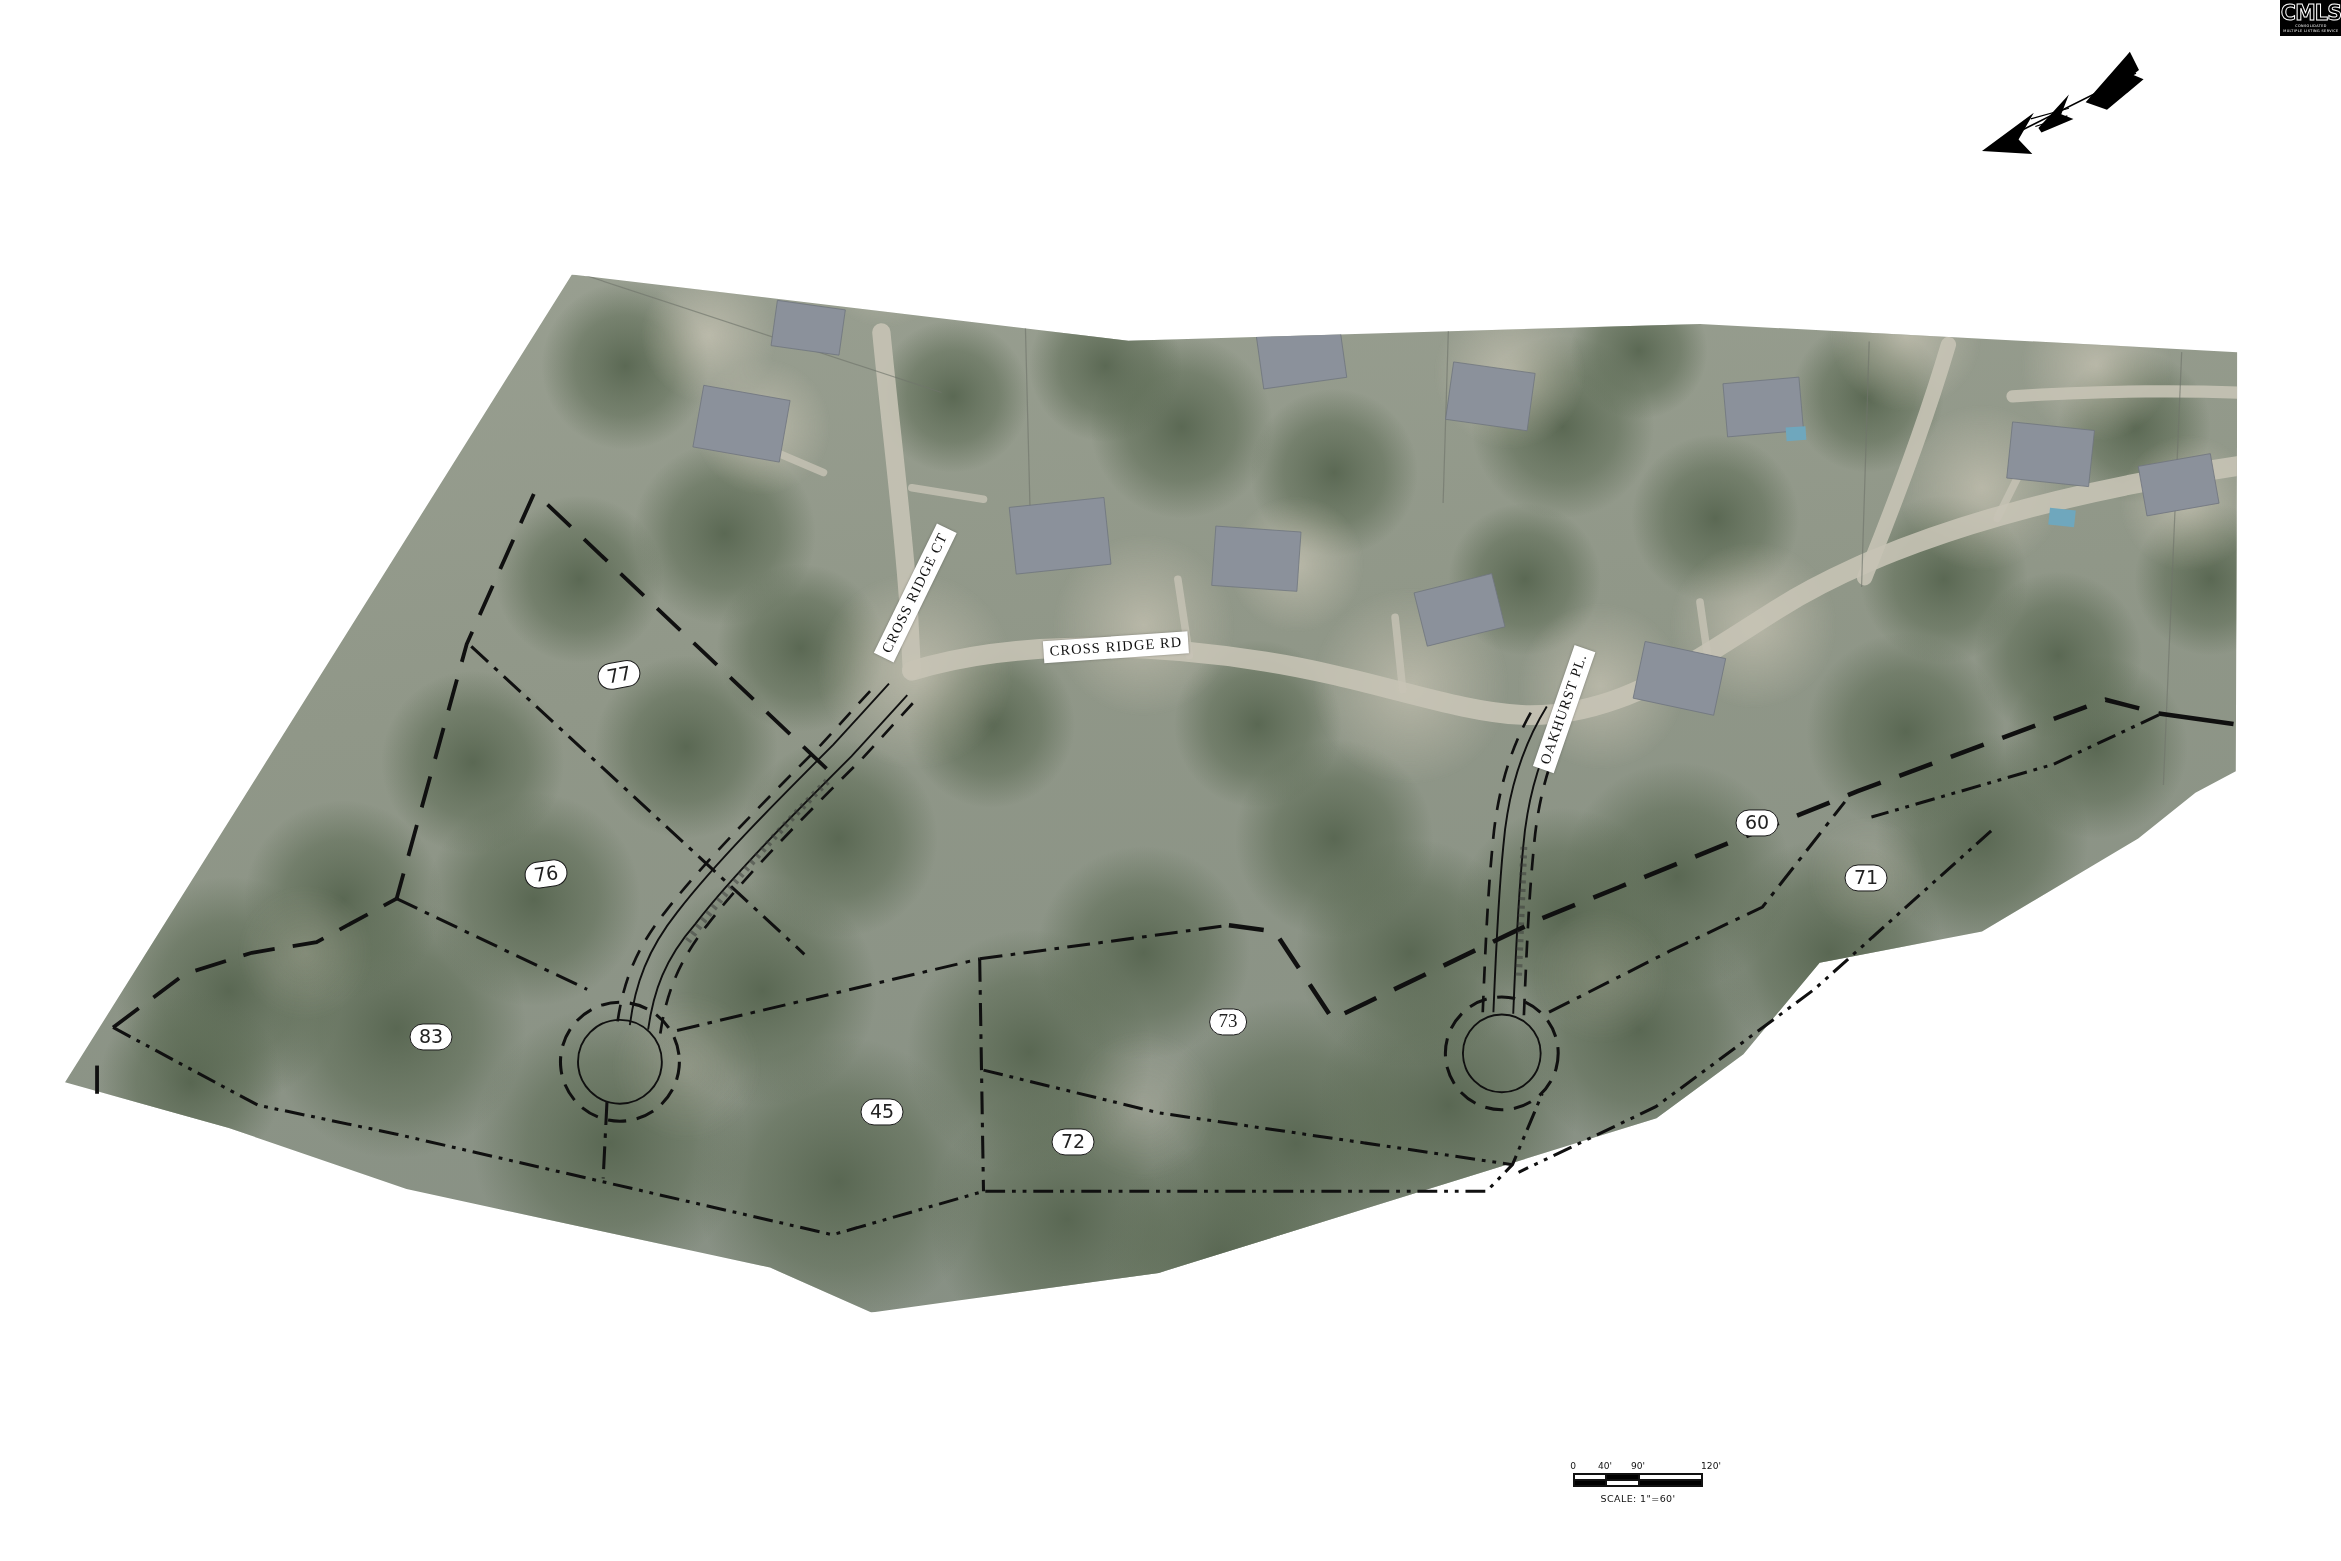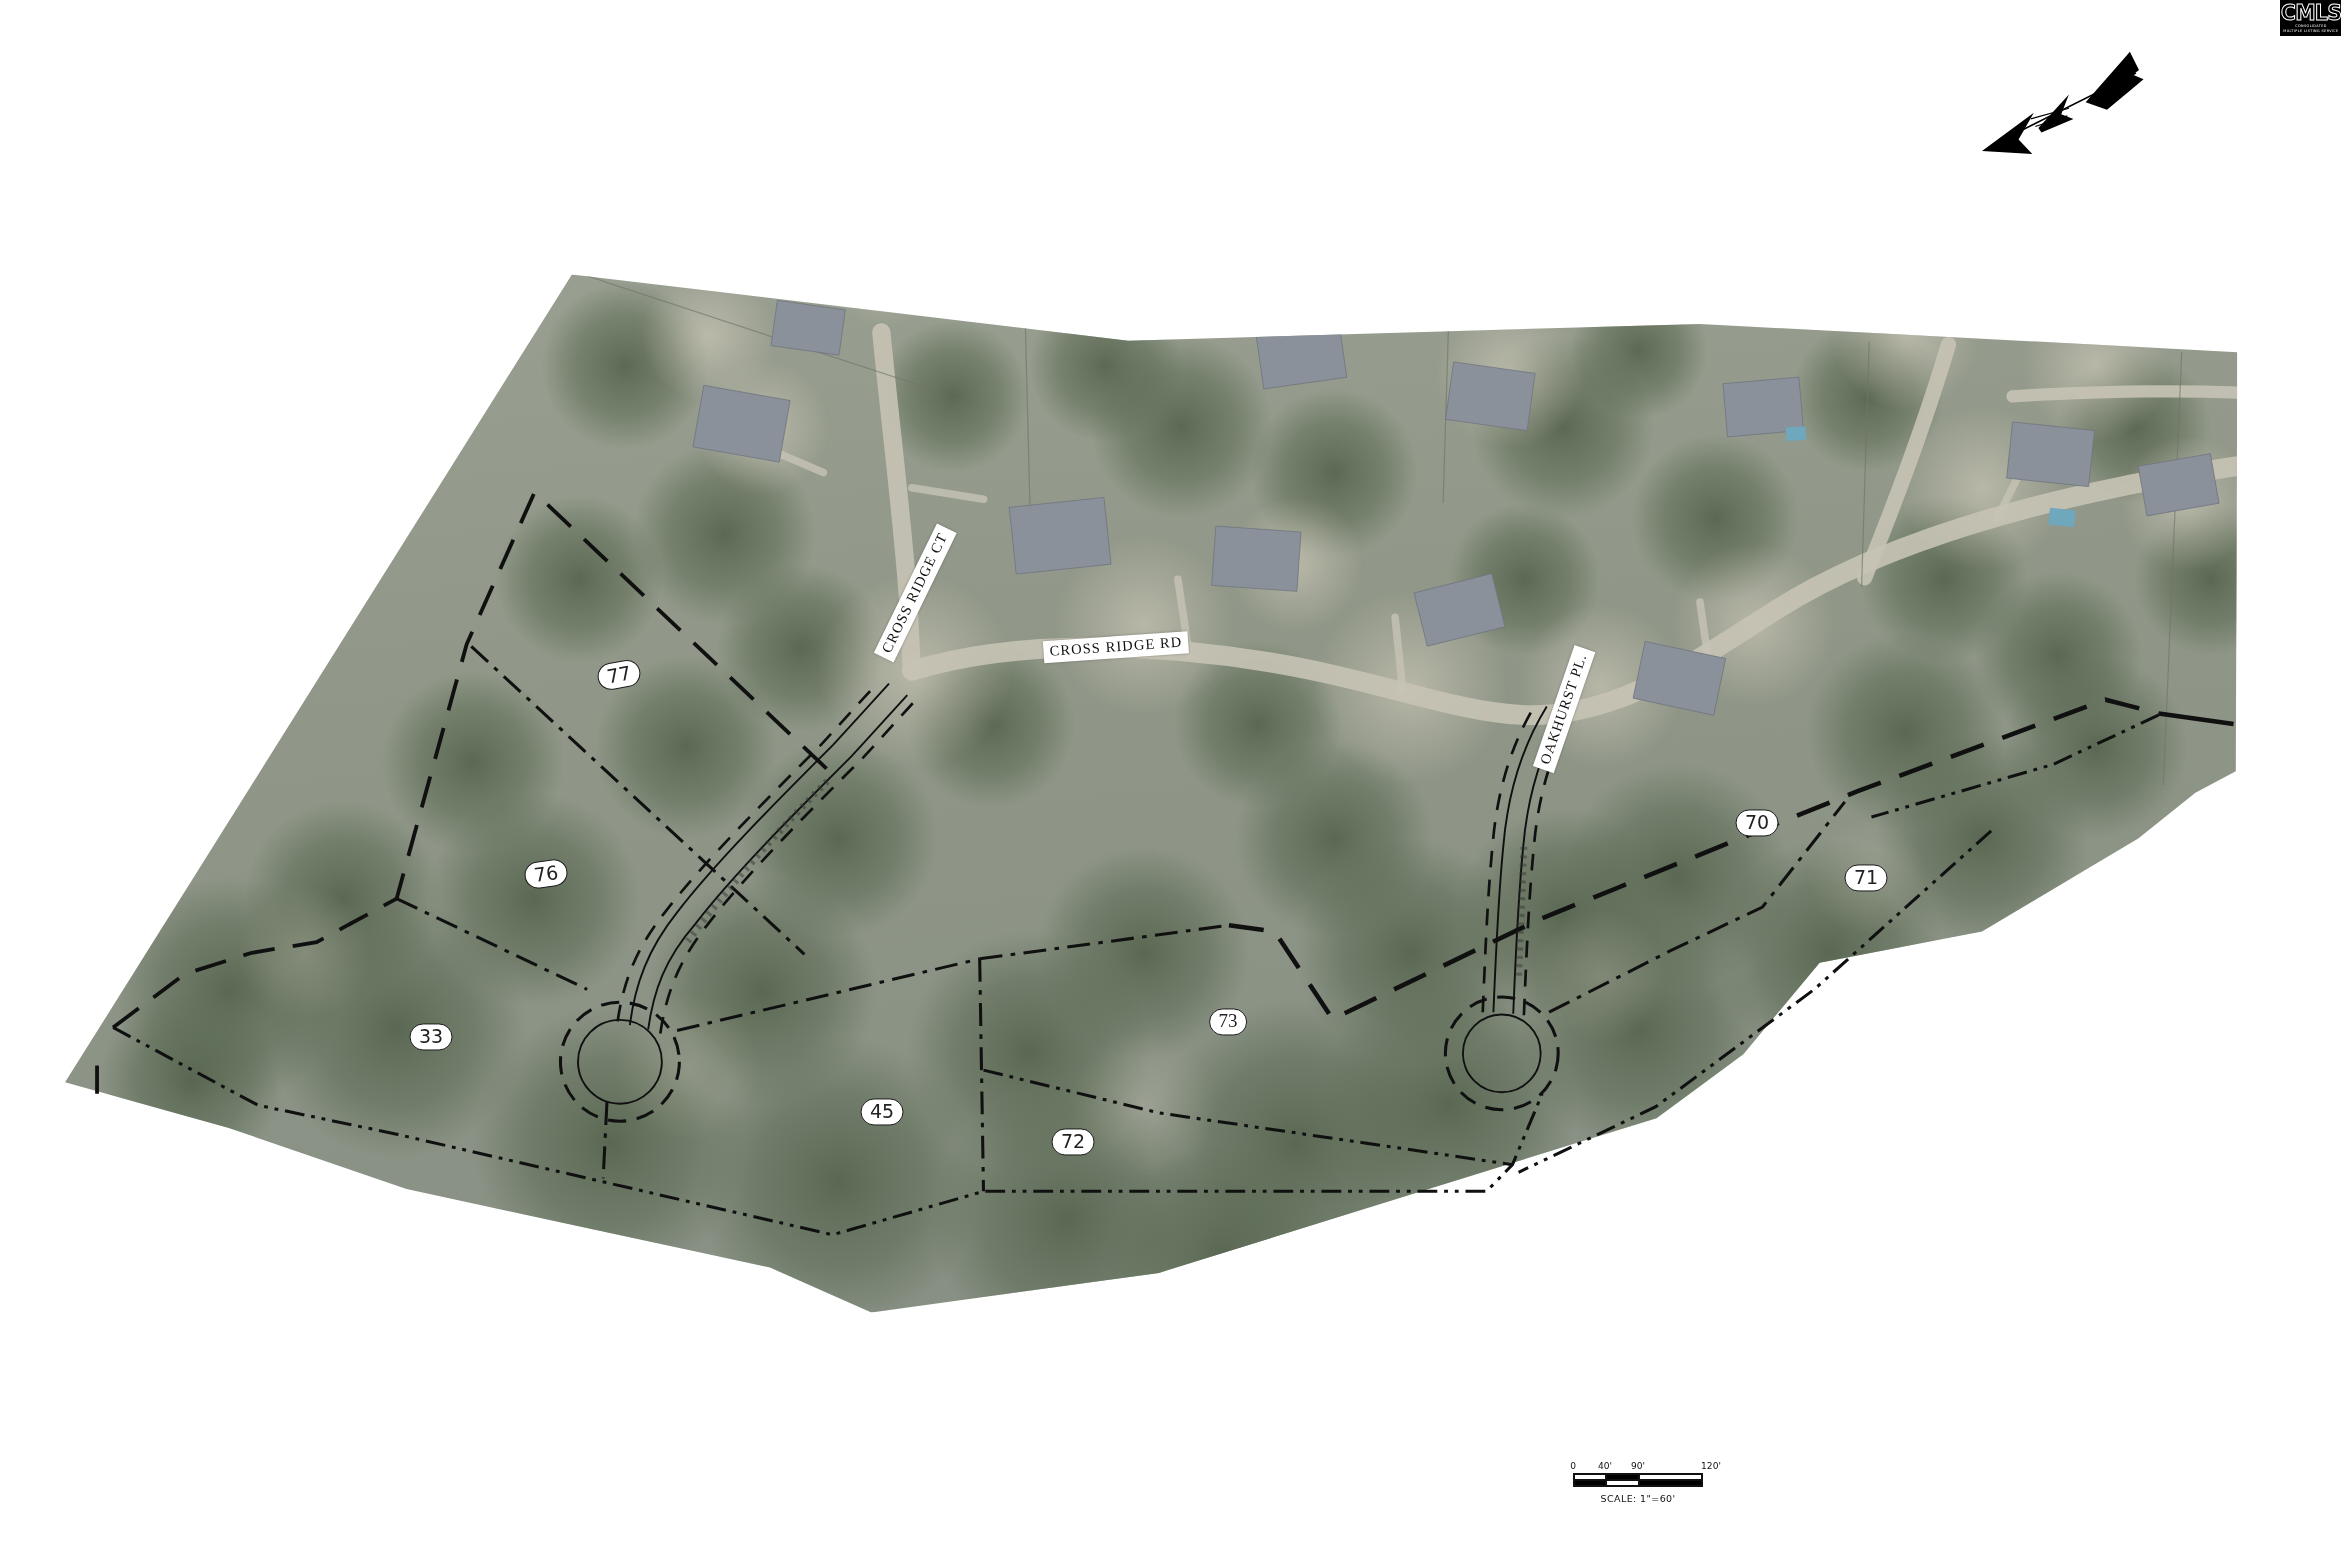--- a/index.html
+++ b/index.html
@@ -222,26 +222,26 @@
       <path d="M2664,156 L2714,142 M2670,166 L2712,152" stroke="#000" stroke-width="1.5" fill="none"></path>
     </g>
   </svg>
 
   <div>
       <div class="road-label" style="left: 915px; top: 593px; transform: translate(-50%, -50%) rotate(-64deg);">CROSS RIDGE CT</div>
       <div class="road-label" style="left: 1116px; top: 647px; transform: translate(-50%, -50%) rotate(-4deg);">CROSS RIDGE RD</div>
       <div class="road-label" style="left: 1564px; top: 709px; transform: translate(-50%, -50%) rotate(-71deg);">OAKHURST PL.</div>
     </div>
   <div>
-      <div class="lot-pill" style="left: 1757px; top: 823px; transform: translate(-50%, -50%) rotate(0deg);">70</div>
+      <div class="lot-pill" style="left: 1757px; top: 823px; transform: translate(-50%, -50%) rotate(0deg);">60</div>
       <div class="lot-pill" style="left: 1866px; top: 878px; transform: translate(-50%, -50%) rotate(0deg); text-align: right;">71</div>
       <div class="lot-pill" style="left: 1073px; top: 1142px; transform: translate(-50%, -50%) rotate(0deg); text-align: right;">72</div>
       <div class="lot-pill" style="left: 1228px; top: 1022px; transform: translate(-50%, -50%) rotate(0deg); font-family: Liberation Serif, serif;">73</div>
       <div class="lot-pill" style="left: 882px; top: 1112px; transform: translate(-50%, -50%) rotate(0deg);">45</div>
-      <div class="lot-pill" style="left: 431px; top: 1037px; transform: translate(-50%, -50%) rotate(0deg);">33</div>
+      <div class="lot-pill" style="left: 431px; top: 1037px; transform: translate(-50%, -50%) rotate(0deg);">83</div>
       <div class="lot-pill" style="left: 546px; top: 874px; transform: translate(-50%, -50%) rotate(-8deg);">76</div>
       <div class="lot-pill" style="left: 619px; top: 675px; transform: translate(-50%, -50%) rotate(-10deg);">77</div>
     </div>
 
   <div id="logo">
     <div class="brand">CMLS</div>
     <div class="tag">
       <span>CONSOLIDATED</span><br>
       <span>MULTIPLE LISTING SERVICE</span>
     </div>

